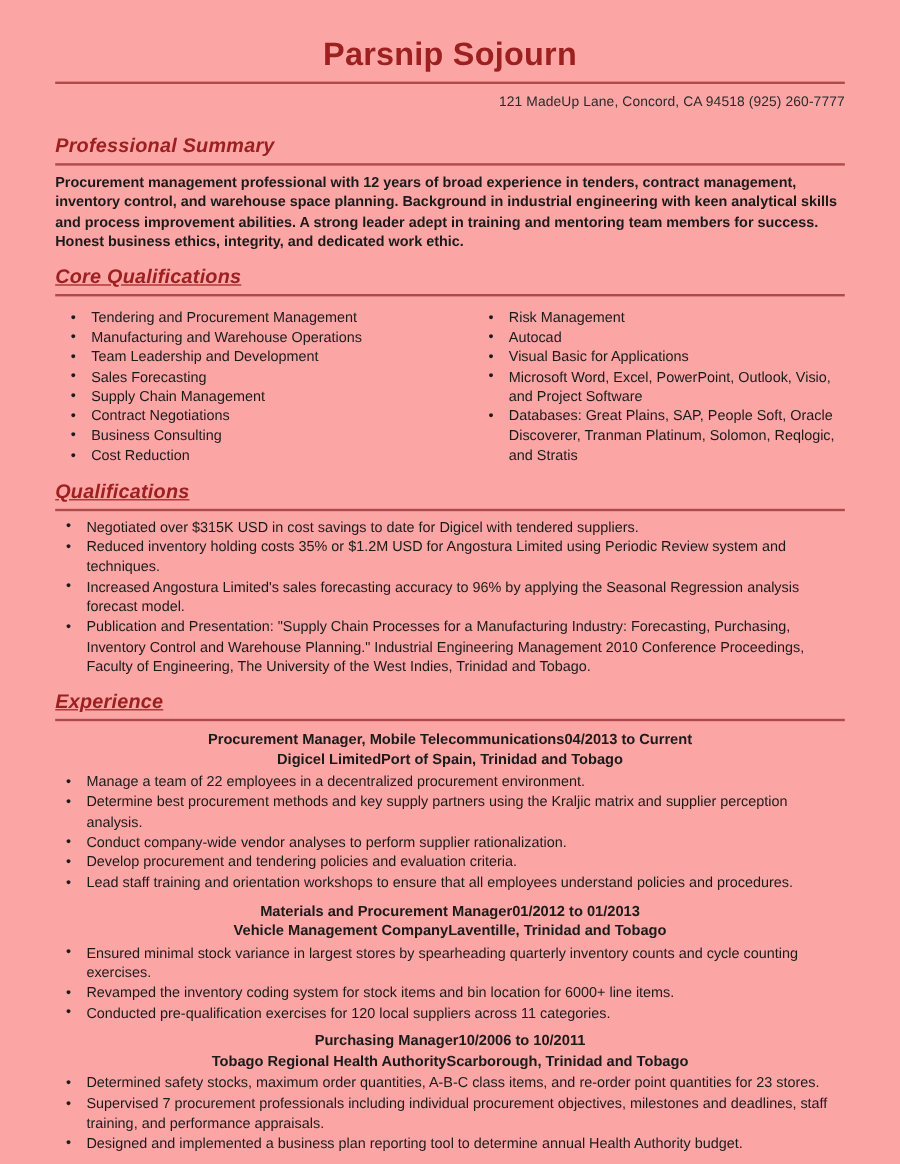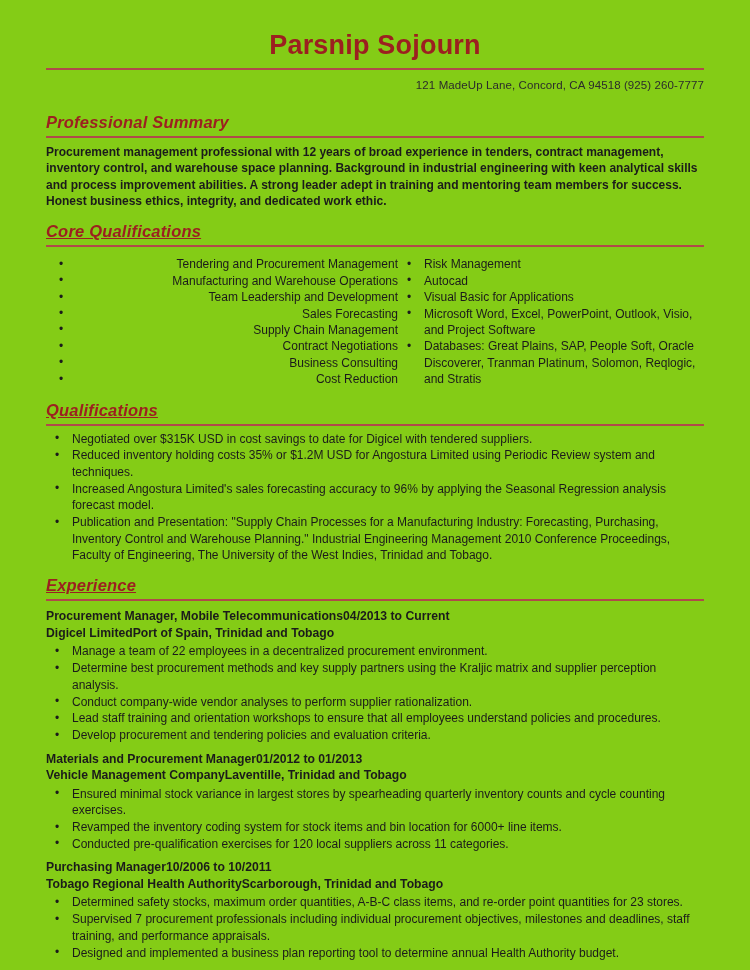--- a/index.html
+++ b/index.html
@@ -12,21 +12,21 @@
     height: 970px;
     font-family: "Liberation Sans", sans-serif;
     color: #1b1b1b;
     -webkit-font-smoothing: antialiased;
   }
   .page {
     width: 750px;
     height: 970px;
     box-sizing: border-box;
     padding: 0 46px;
-    background: #84cc16;
+    background: #fca5a5;
     position: relative;
     overflow: hidden;
   }
 
   
   .name {
     text-align: center;
     color: #9c2020;
     font-size: 27px;
     font-weight: bold;
@@ -96,29 +96,29 @@
   }
 
   
   .cols {
     display: flex;
     margin-top: 4px;
   }
   .col-left  { width: 352px; }
   .col-right { flex: 1; }
   .cols ul.bullets > li { margin-bottom: 0px; }
-  .col-left ul.bullets > li { padding-left: 30px; text-align: right; }
+  .col-left ul.bullets > li { padding-left: 30px; }
   .col-left ul.bullets > li::before { left: 13px; }
 
   
   .job { margin-top: 7px; }
   .job:first-of-type { margin-top: 6px; }
   .job-row {
     display: flex;
-    justify-content: flex-start;
+    justify-content: center;
     align-items: baseline;
     font-size: 12.2px;
     font-weight: bold;
     line-height: 16.5px;
   }
   .job-row .right { text-align: right; white-space: nowrap; }
   .job ul.bullets { margin-top: 2px; }
 </style>
 </head>
 <body>
@@ -177,22 +177,22 @@
       <span class="right">04/2013 to Current</span>
     </div>
     <div class="job-row">
       <span>Digicel Limited</span>
       <span class="right">Port of Spain, Trinidad and Tobago</span>
     </div>
     <ul class="bullets">
       <li>Manage a team of 22 employees in a decentralized procurement environment.</li>
       <li>Determine best procurement methods and key supply partners using the Kraljic matrix and supplier perception analysis.</li>
       <li>Conduct company-wide vendor analyses to perform supplier rationalization.</li>
+      <li>Develop procurement and tendering policies and evaluation criteria.</li>
       <li>Lead staff training and orientation workshops to ensure that all employees understand policies and procedures.</li>
-      <li>Develop procurement and tendering policies and evaluation criteria.</li>
     </ul>
   </div>
 
   <div class="job">
     <div class="job-row">
       <span>Materials and Procurement Manager</span>
       <span class="right">01/2012 to 01/2013</span>
     </div>
     <div class="job-row">
       <span>Vehicle Management Company</span>

